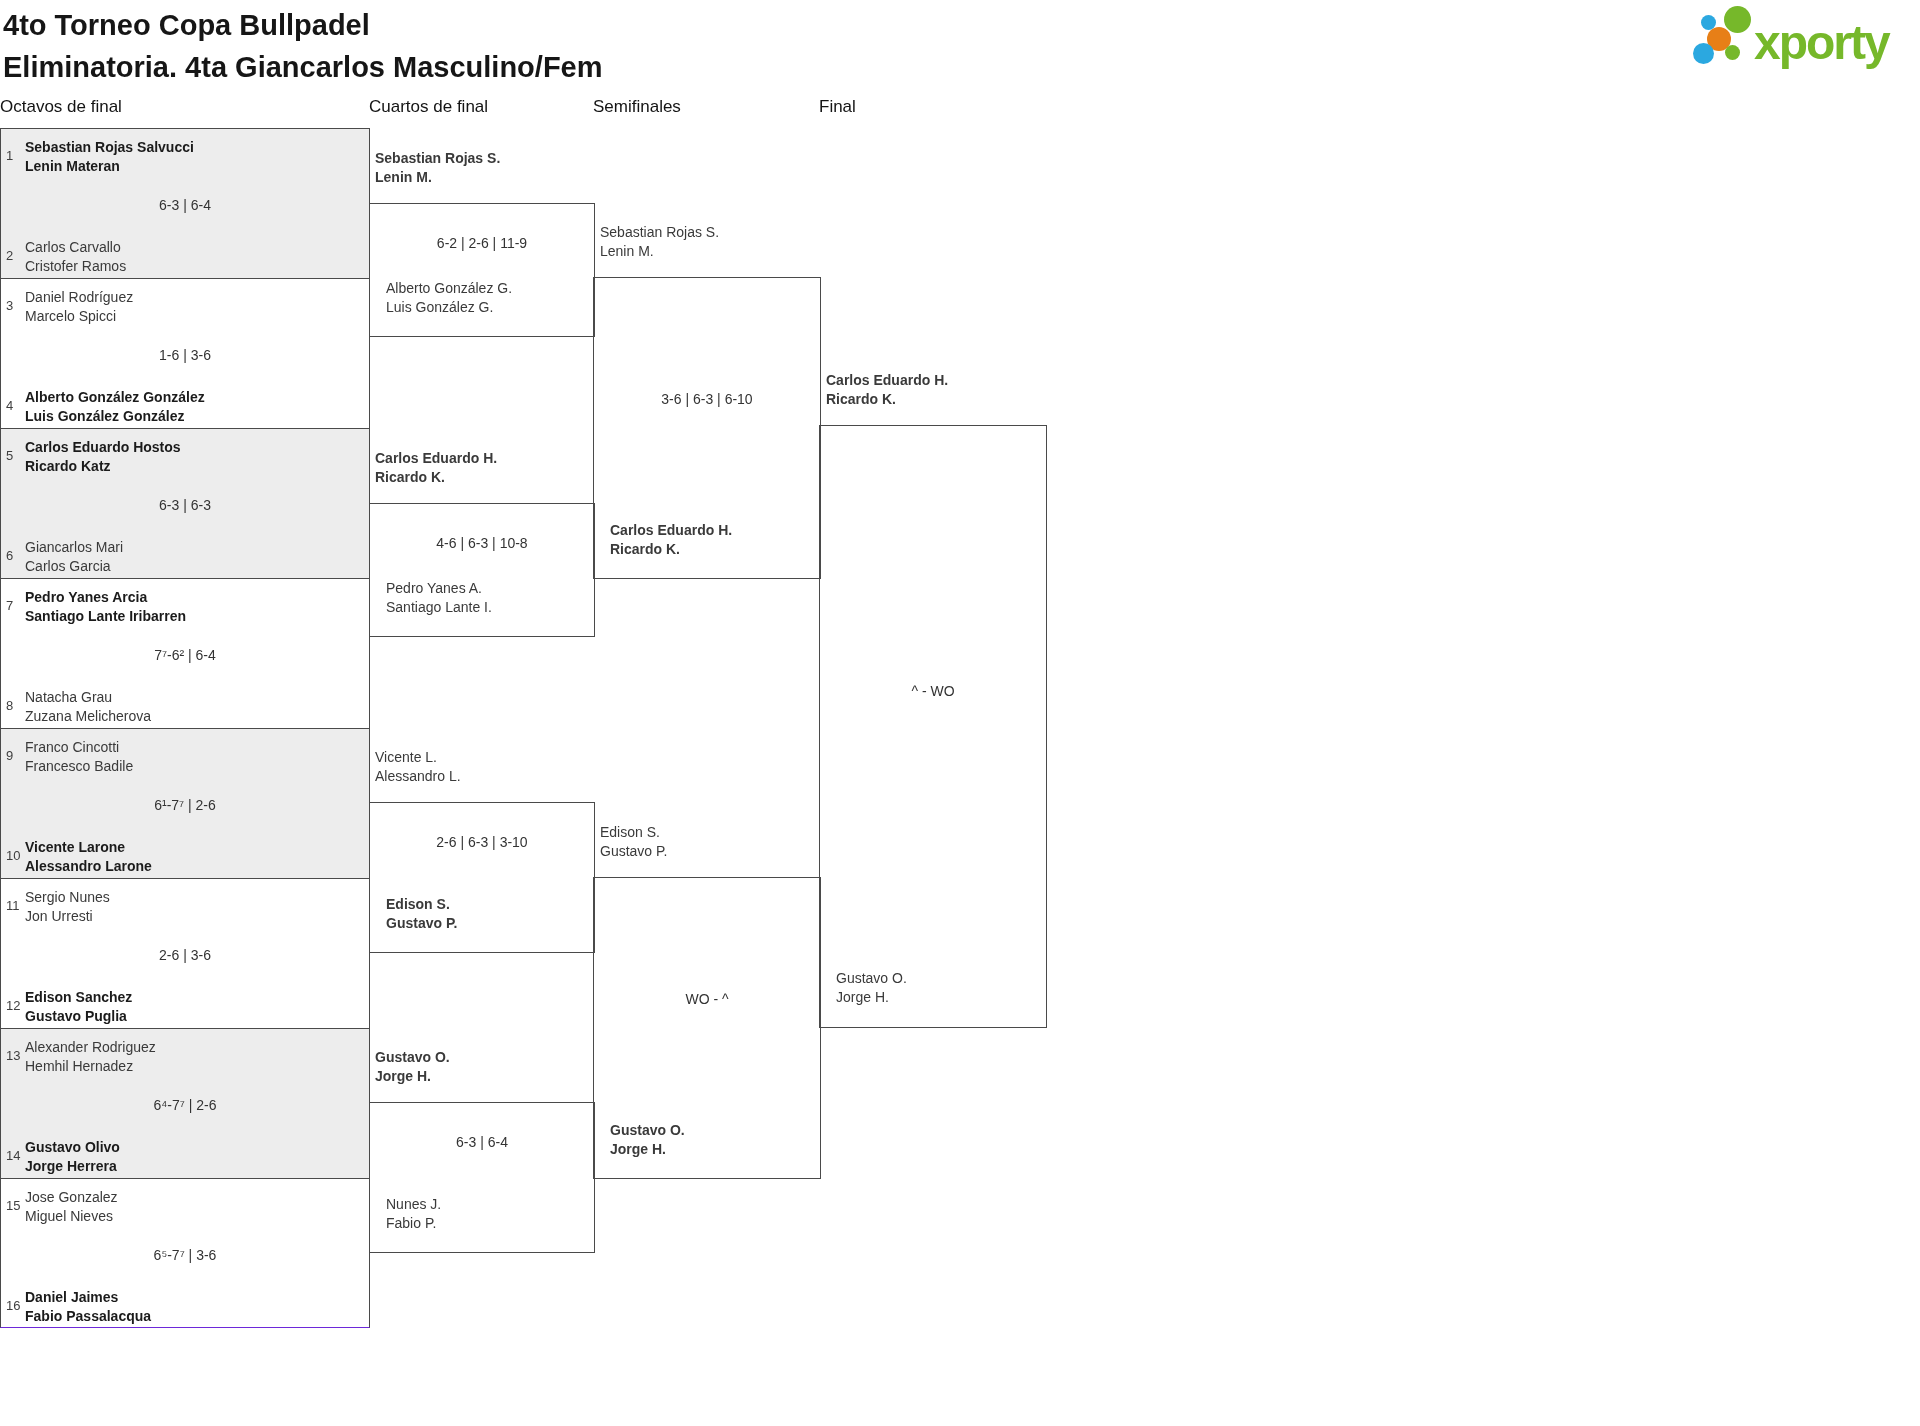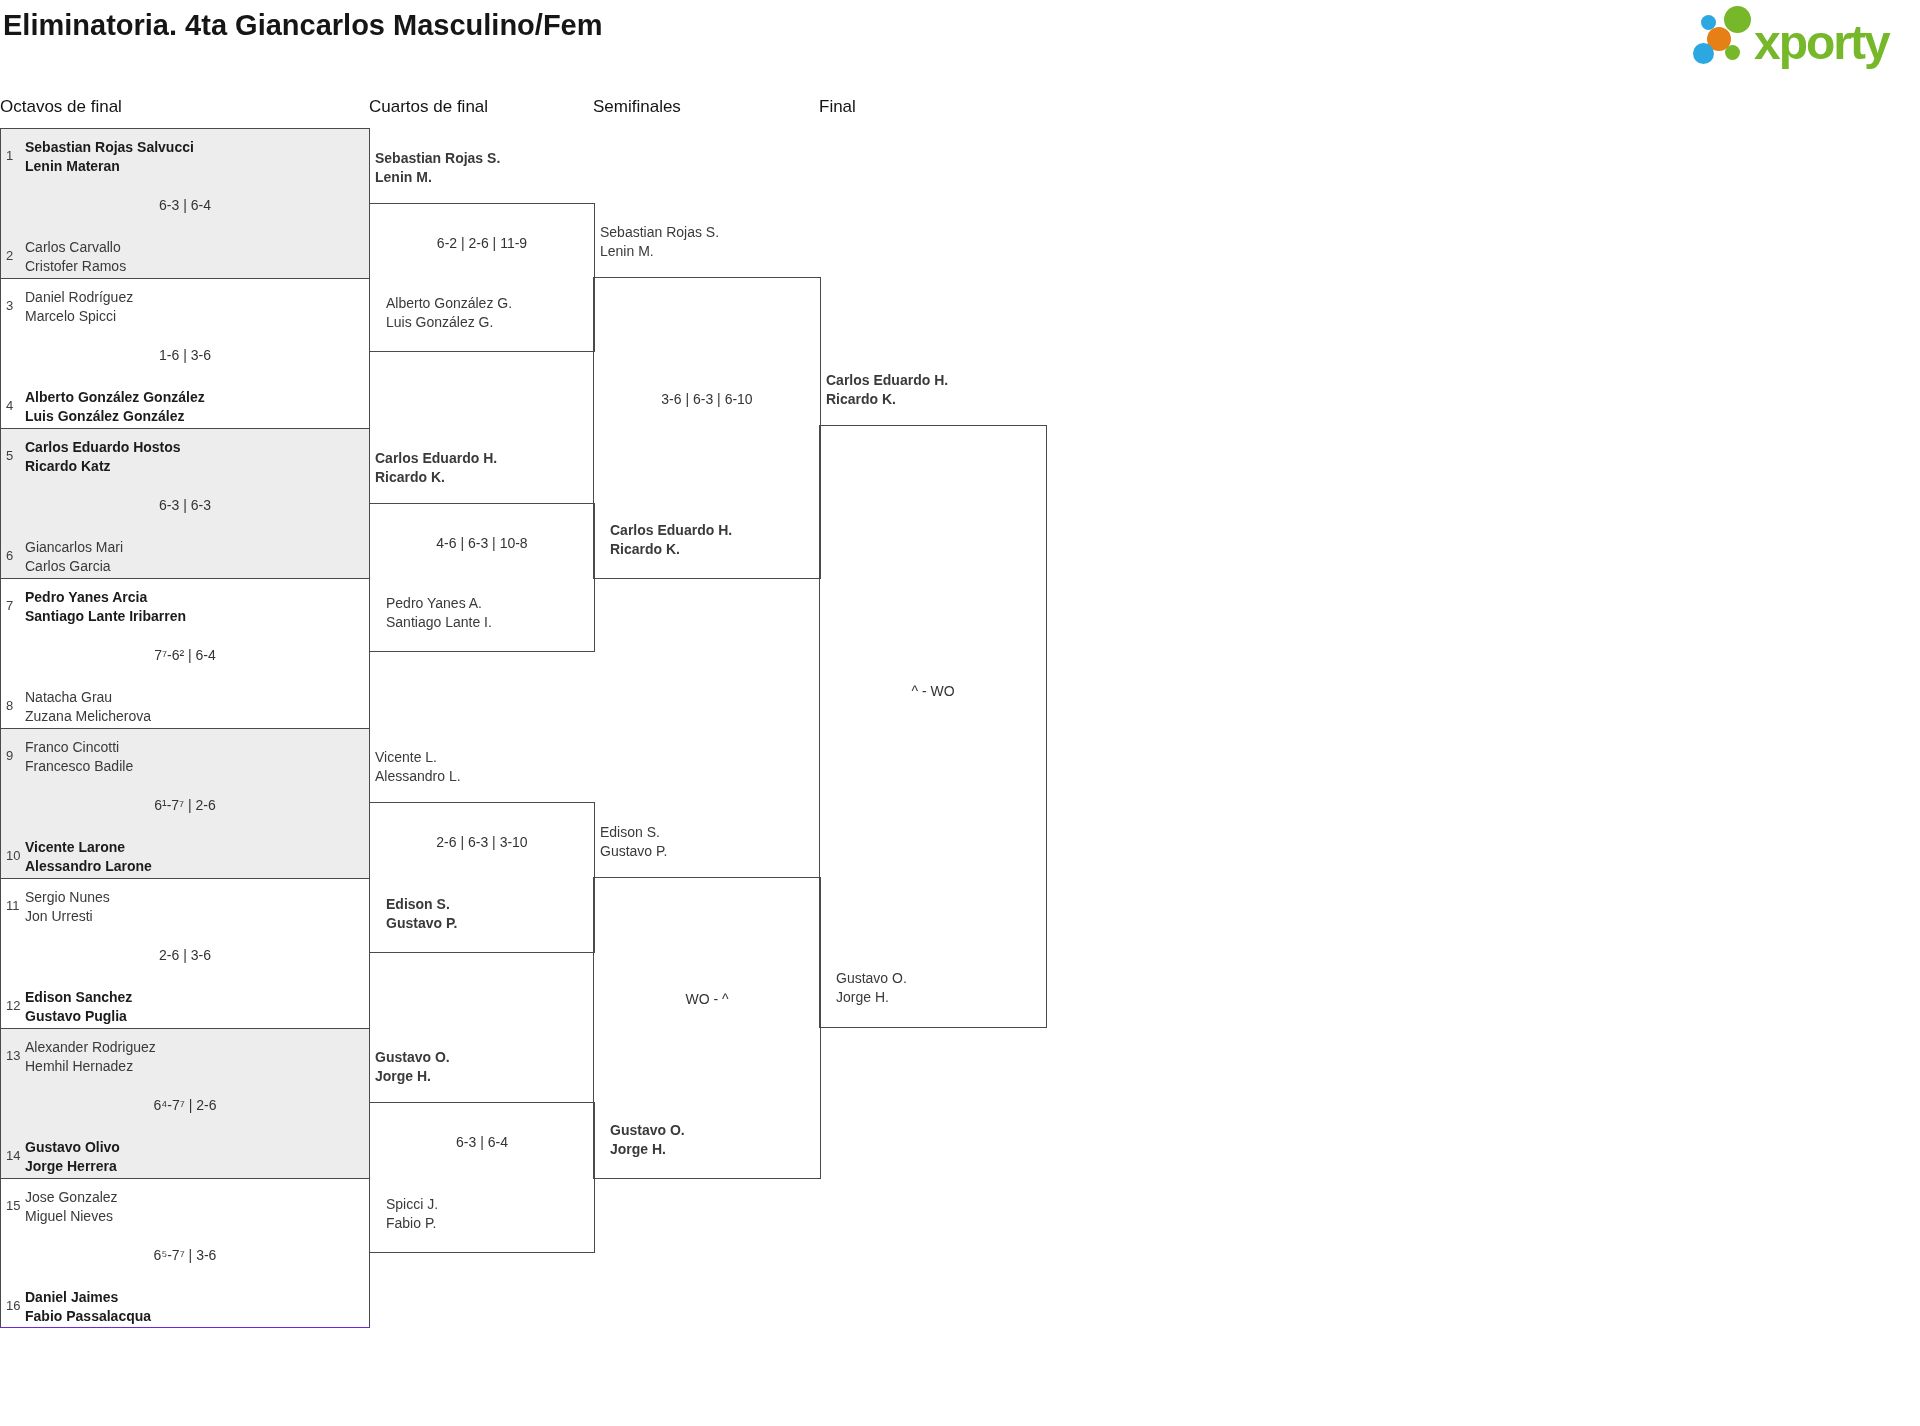--- a/index.html
+++ b/index.html
@@ -40,38 +40,39 @@
   .seed.s1{top:19px;}
   .seed.s2{top:119px;}
   .team{position:absolute;left:24px;font-size:14px;line-height:19px;color:#3a3a3a;}
   .team.t1{top:9px;}
   .team.t2{top:109px;}
   .w{font-weight:700;color:#1b1b1b;}
   .mscore{position:absolute;left:0;width:100%;top:68px;text-align:center;font-size:14px;color:#333;}
 
   
   .obox{position:absolute;box-sizing:border-box;border:1px solid #4a4a4a;background:transparent;}
-  .qbox{left:369px;width:226px;height:149px;}
+  .qbox{left:369px;width:226px;height:134px;}
   .sfbox{left:593px;width:228px;height:302px;}
   .fbox{left:819px;width:228px;height:603px;top:425px;}
   .olabel{position:absolute;font-size:14px;line-height:19px;color:#3a3a3a;}
   .q-l{left:375px;}
   .s-l{left:600px;}
   .f-l{left:826px;}
   .oscore{position:absolute;left:0;width:100%;text-align:center;font-size:14px;color:#333;}
   .q-score{top:31px;}
   .sf-score{top:113px;}
   .f-score{top:257px;}
   .oinside{position:absolute;left:16px;font-size:14px;line-height:19px;color:#3a3a3a;bottom:19px;}
   .f-inside{bottom:20px;}
 </style>
 </head>
 <body>
 
 <div class="title-block">
+  <div class="title-line">4to Torneo Copa Bullpadel</div>
   <div class="title-line">Eliminatoria. 4ta Giancarlos Masculino/Fem</div>
 </div>
 
 <div class="logo">
   <span class="dot dot-blue-sm"></span>
   <span class="dot dot-green-lg"></span>
   <span class="dot dot-orange"></span>
   <span class="dot dot-blue-md"></span>
   <span class="dot dot-green-sm"></span>
   <span class="logo-text">xporty</span>
@@ -230,21 +231,21 @@
   </div>
 </div>
 
 <div class="olabel q-l w" style="top:1048px">
   <div>Gustavo O.</div>
   <div>Jorge H.</div>
 </div>
 <div class="obox qbox" style="top:1102px;height:151px">
   <div class="oscore q-score">6-3 | 6-4</div>
   <div class="oinside">
-    <div>Spicci J.</div>
+    <div>Nunes J.</div>
     <div>Fabio P.</div>
   </div>
 </div>
 
 <div class="olabel s-l" style="top:223px">
   <div>Sebastian Rojas S.</div>
   <div>Lenin M.</div>
 </div>
 <div class="obox sfbox" style="top:277px">
   <div class="oscore sf-score">3-6 | 6-3 | 6-10</div>

